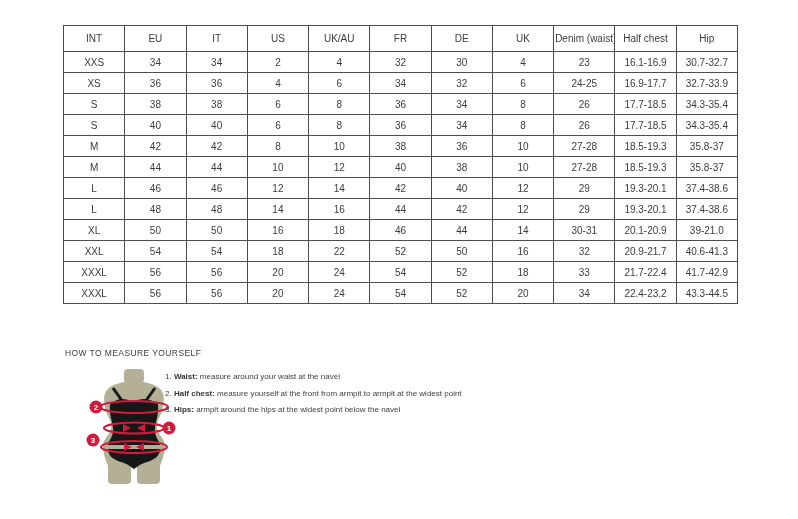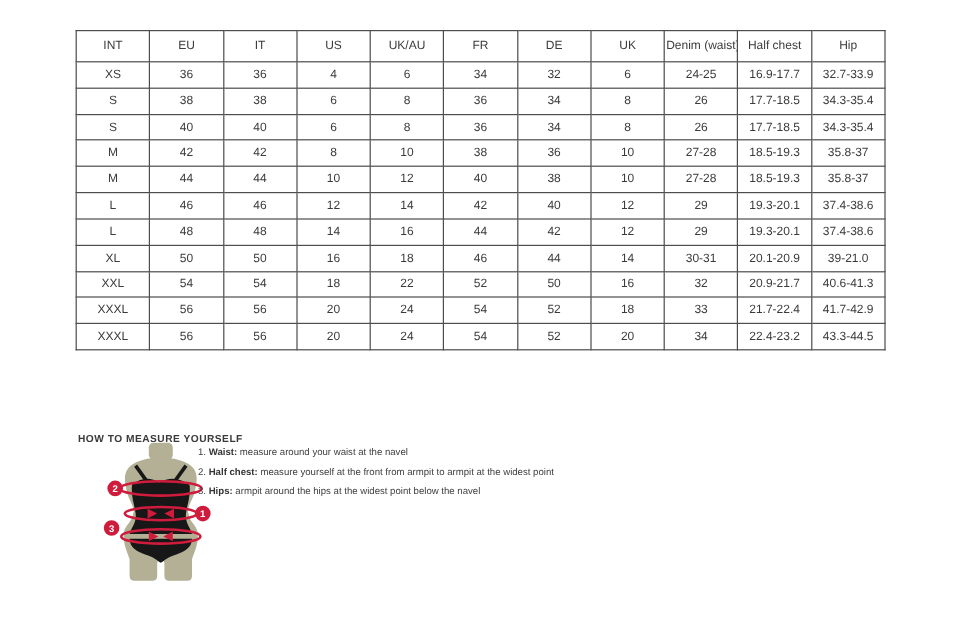--- a/index.html
+++ b/index.html
@@ -30,24 +30,24 @@
     padding: 0 1px;
     white-space: nowrap;
     overflow: hidden;
   }
   .size-table thead tr { height: 26px; }
   .size-table tbody tr { height: 21px; }
 
   
   .measure-heading {
     position: absolute;
-    left: 65px; top: 360px;
+    left: 65px; top: 348px;
     margin: 0;
     font-size: 8.5px;
-    font-weight: bold;
+    font-weight: normal;
     letter-spacing: 0.4px;
     color: #3a3a3a;
   }
   .figure-wrap {
     position: absolute;
     left: 77px; top: 368px;
     width: 110px; height: 122px;
   }
   .steps {
     position: absolute;
@@ -73,20 +73,33 @@
           <th>UK/AU</th>
           <th>FR</th>
           <th>DE</th>
           <th>UK</th>
           <th>Denim (waist)</th>
           <th>Half chest</th>
           <th>Hip</th>
         </tr>
     </thead>
     <tbody id="body-rows">
+        <tr>
+          <td>XXS</td>
+          <td>34</td>
+          <td>34</td>
+          <td>2</td>
+          <td>4</td>
+          <td>32</td>
+          <td>30</td>
+          <td>4</td>
+          <td>23</td>
+          <td>16.1-16.9</td>
+          <td>30.7-32.7</td>
+        </tr>
         <tr>
           <td>XS</td>
           <td>36</td>
           <td>36</td>
           <td>4</td>
           <td>6</td>
           <td>34</td>
           <td>32</td>
           <td>6</td>
           <td>24-25</td>

